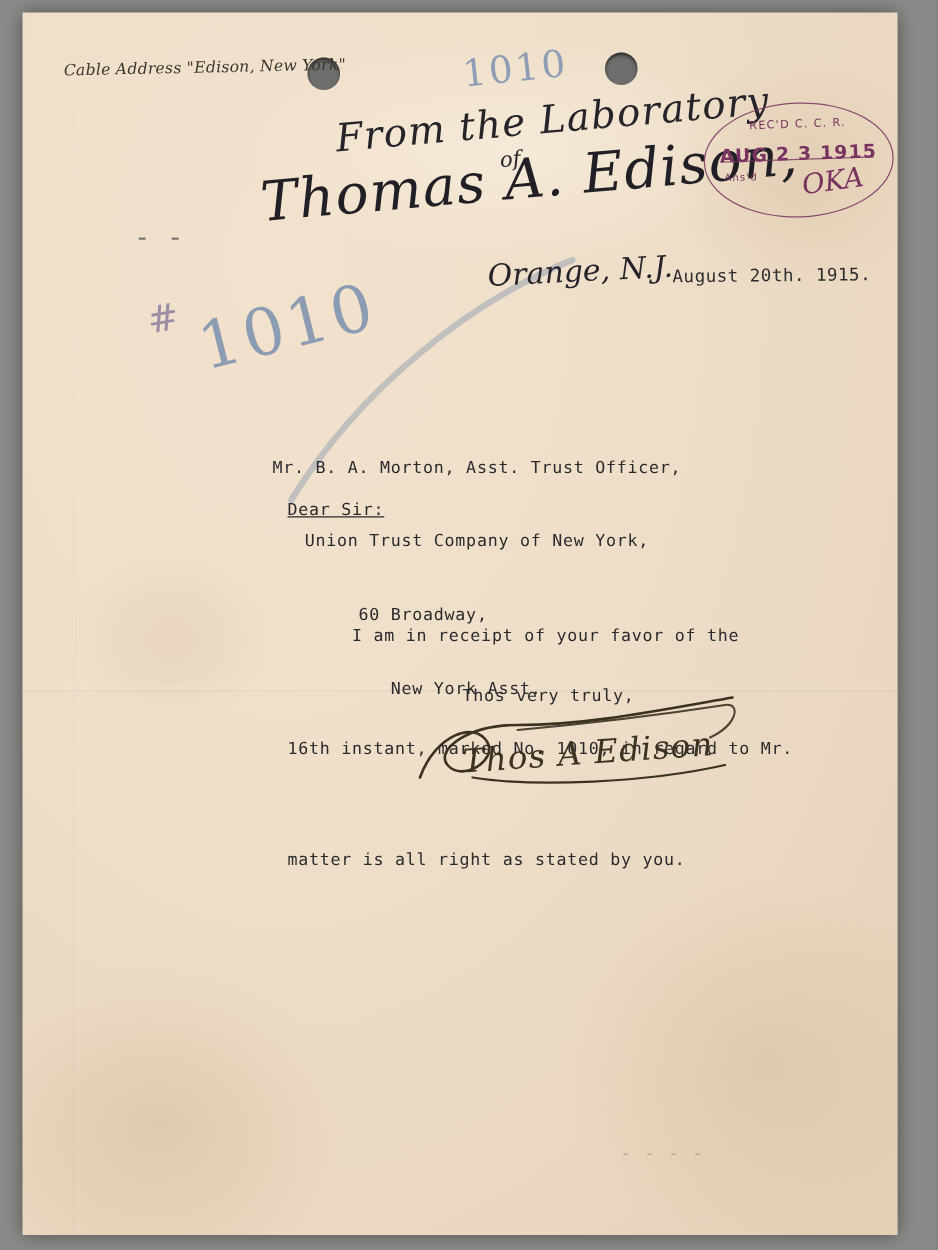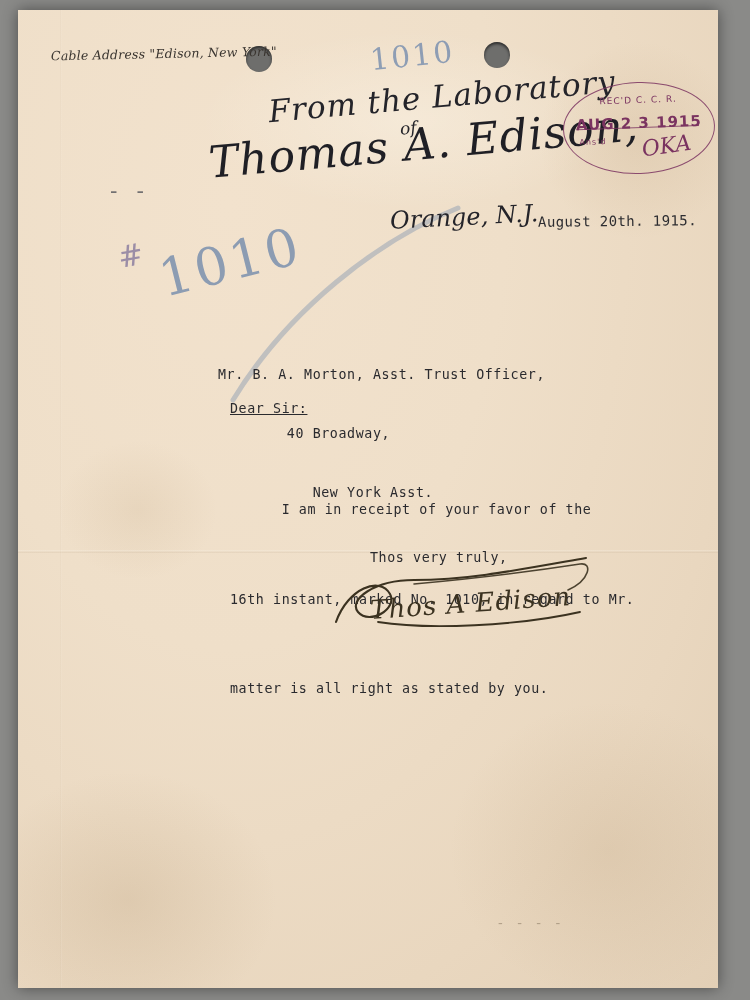--- a/index.html
+++ b/index.html
@@ -339,21 +339,22 @@
       <div class="oval"></div>
       <div id="recd-label" class="st-text">REC'D C. C. R.</div>
       <div id="stamp-bar"></div>
       <div id="recd-date" class="st-text">AUG 2 3 1915</div>
       <div id="recd-ansd" class="st-text" style="text-align:left; padding-left:16px;">Ans'd</div>
       <div id="recd-initials">OKA</div>
     </div>
 
     <div id="addressee-block" class="typed">
       <div>Mr. B. A. Morton, Asst. Trust Officer,</div>
-      <div>        40 Broadway,</div>
+      <div>   Union Trust Company of New York,</div>
+      <div>        60 Broadway,</div>
       <div>           New York Asst.</div>
     </div>
 
     <div id="salutation" class="typed">Dear Sir:</div>
 
     <div id="body-block" class="typed">
       <div>      I am in receipt of your favor of the</div>
       <div>16th instant, marked No. 1010, in regard to Mr.</div>
       <div>matter is all right as stated by you.</div>
     </div>

